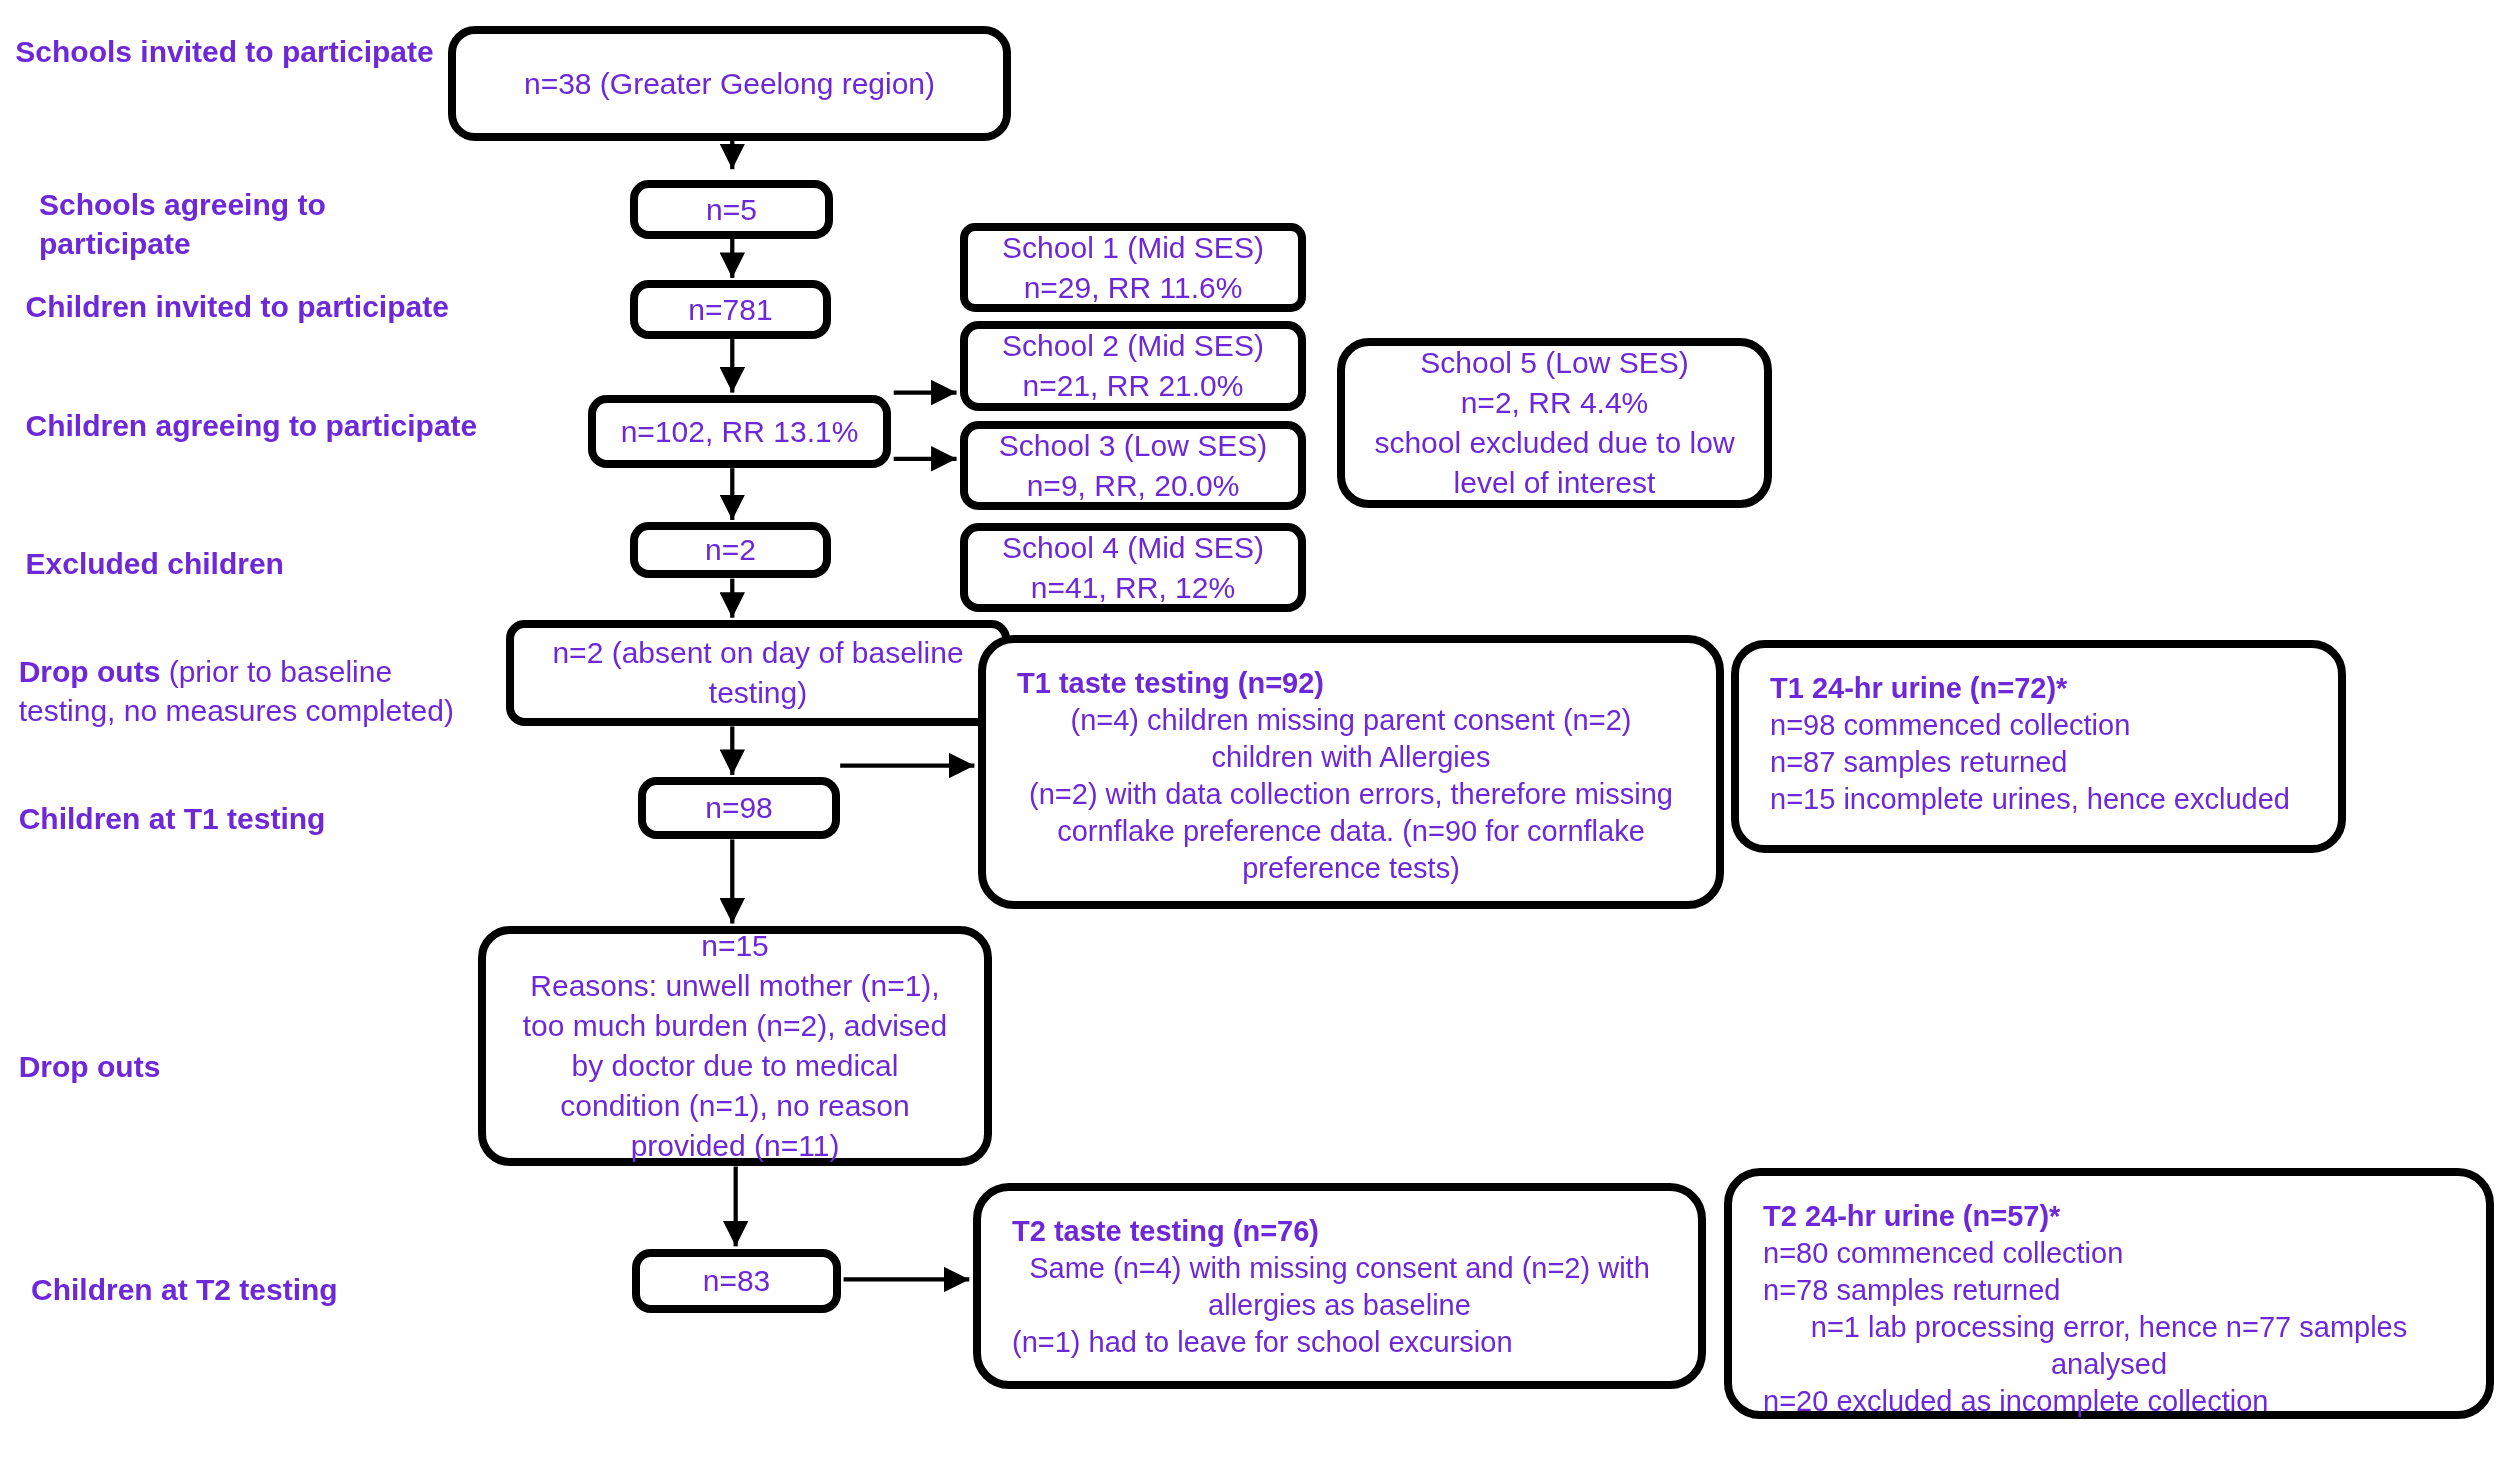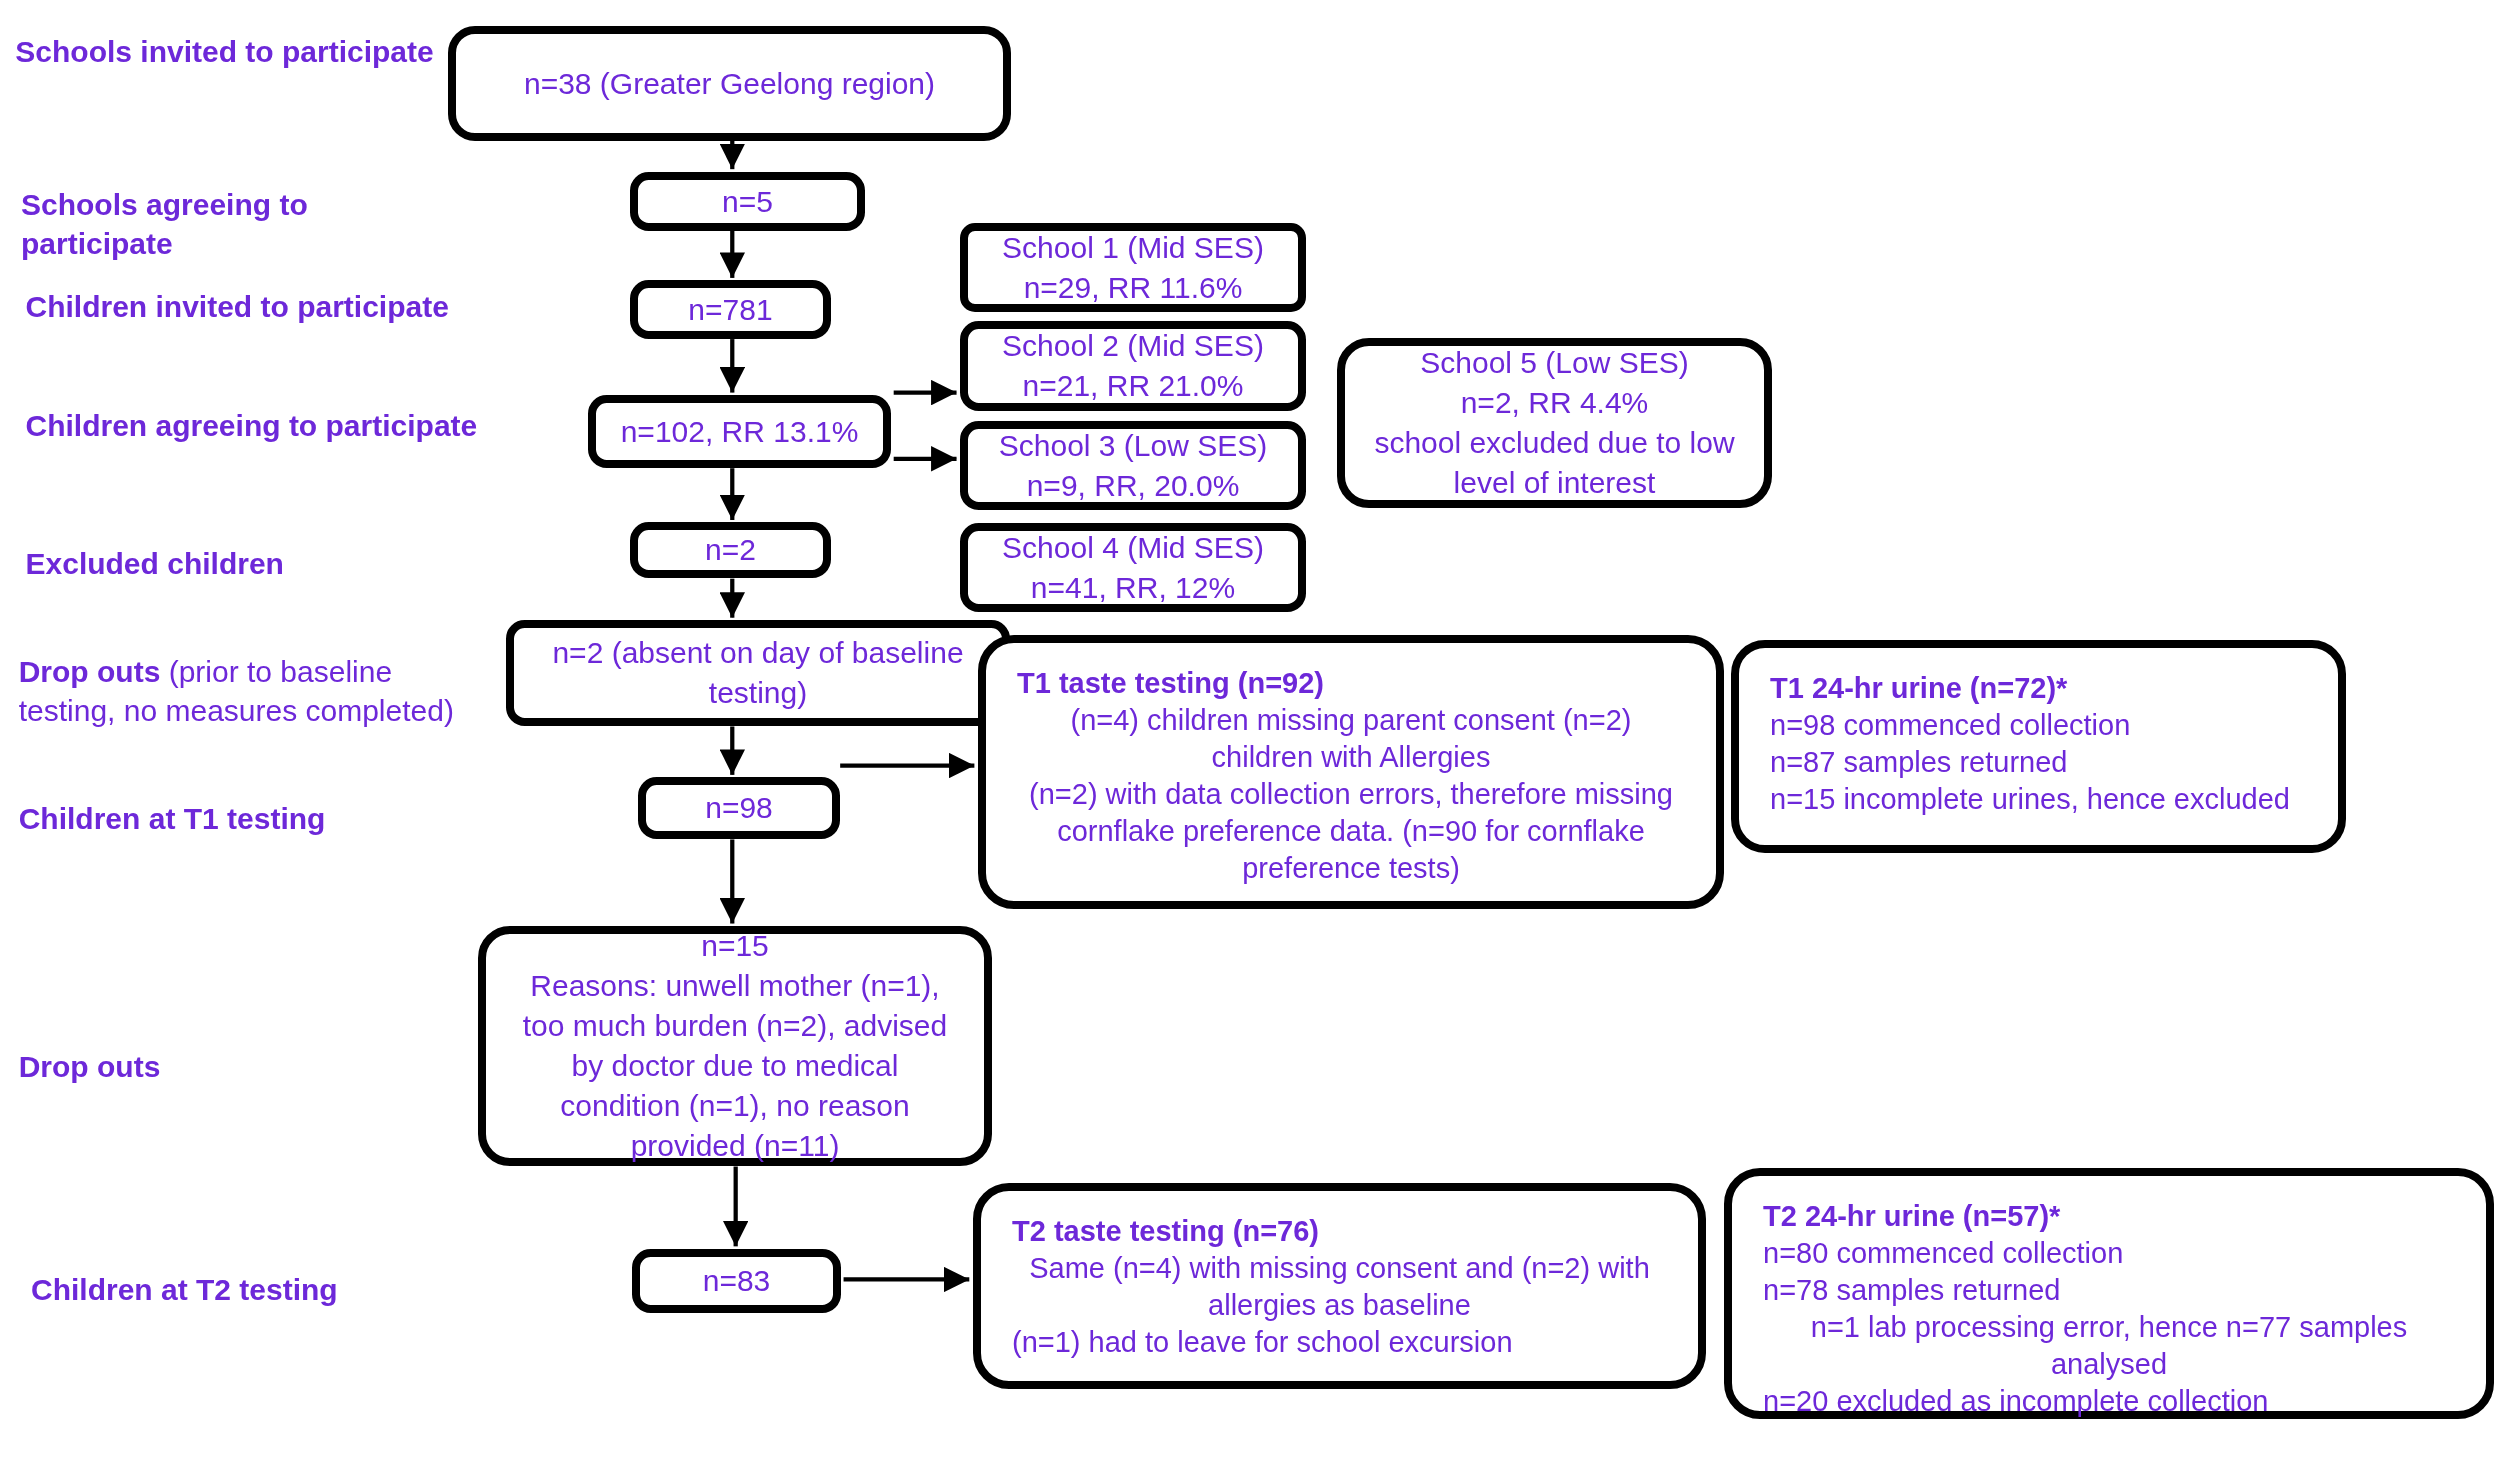--- a/index.html
+++ b/index.html
@@ -75,33 +75,33 @@
     <line x1="862" y1="988" x2="862" y2="1087" marker-end="url(#ah)"></line>
     <line x1="866" y1="1373" x2="866" y2="1467" marker-end="url(#ah)"></line>
 
     <line x1="1052" y1="462" x2="1126" y2="462" marker-end="url(#ah)"></line>
     <line x1="1052" y1="540" x2="1126" y2="540" marker-end="url(#ah)"></line>
     <line x1="989" y1="901" x2="1147" y2="901" marker-end="url(#ah)"></line>
     <line x1="993" y1="1506" x2="1141" y2="1506" marker-end="url(#ah)"></line>
   </svg>
 
   <div class="lbl" style="left:15.3px;  top:32px;   width:527px;">Schools invited to participate</div>
-  <div class="lbl" style="left:21px;  top:185px;  width:293px;">Schools agreeing to participate</div>
+  <div class="lbl" style="left:39px;  top:185px;  width:293px;">Schools agreeing to participate</div>
   <div class="lbl" style="left:25.5px;  top:287px;  width:527px;">Children invited to participate</div>
   <div class="lbl" style="left:25.5px;  top:406px;  width:544px;">Children agreeing to participate</div>
   <div class="lbl" style="left:25.5px;  top:544px;  width:357px;">Excluded children</div>
   <div class="lbl" style="left:18.7px;  top:652px;  width:442px;"><span>Drop outs</span><span style="font-weight:normal;"> (prior to baseline testing, no measures completed)</span></div>
   <div class="lbl" style="left:18.7px;  top:799px;  width:442px;">Children at T1 testing</div>
   <div class="lbl" style="left:18.7px;  top:1047px; width:272px;">Drop outs</div>
   <div class="lbl" style="left:31px;  top:1270px; width:442px;">Children at T2 testing</div>
 
   <div class="box r32" style="left:448px; top:10.2px;   width:563px; height:115px;margin-top:16px;">
       <div>n=38 (Greater Geelong region)</div>
     </div>
-  <div class="box" style="left:630px; top:172px;  width:235px; height:59px;">
+  <div class="box" style="left:630px; top:180px;  width:203px; height:59px;">
       <div>n=5</div>
     </div>
   <div class="box" style="left:630px; top:280px;  width:201px; height:59px;">
       <div>n=781</div>
     </div>
   <div class="box" style="left:588px; top:395px;  width:303px; height:73px;">
       <div>n=102, RR 13.1%</div>
     </div>
   <div class="box" style="left:630px; top:522px;  width:201px; height:56px;">
       <div>n=2</div>

